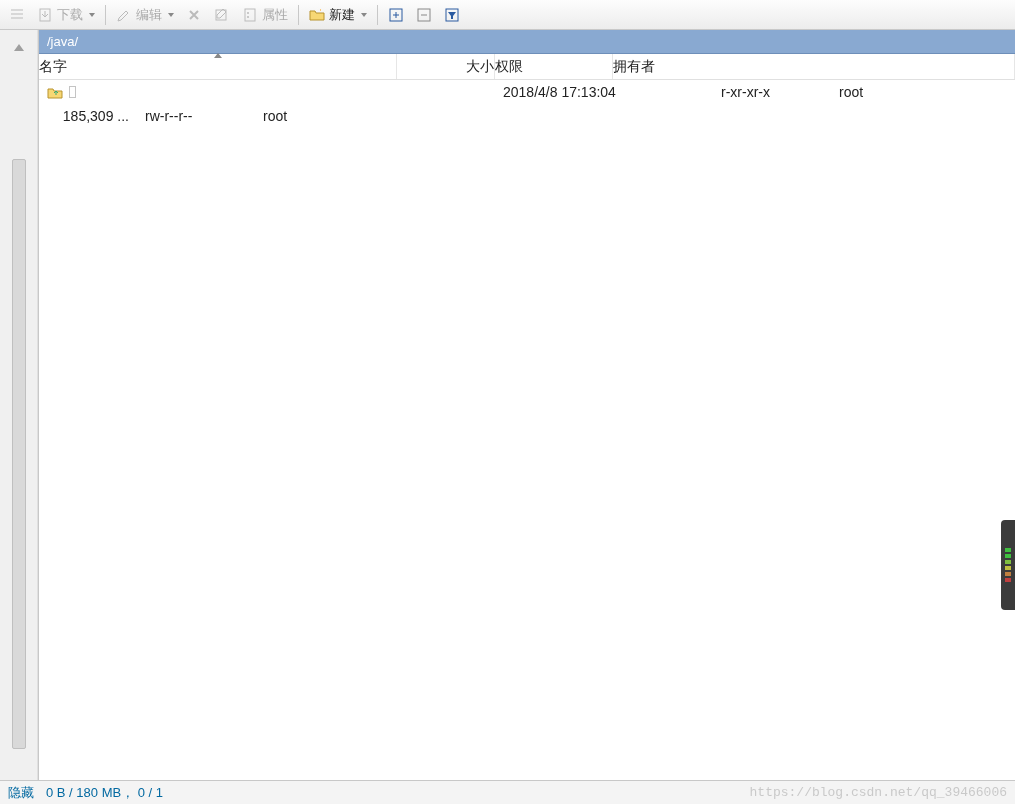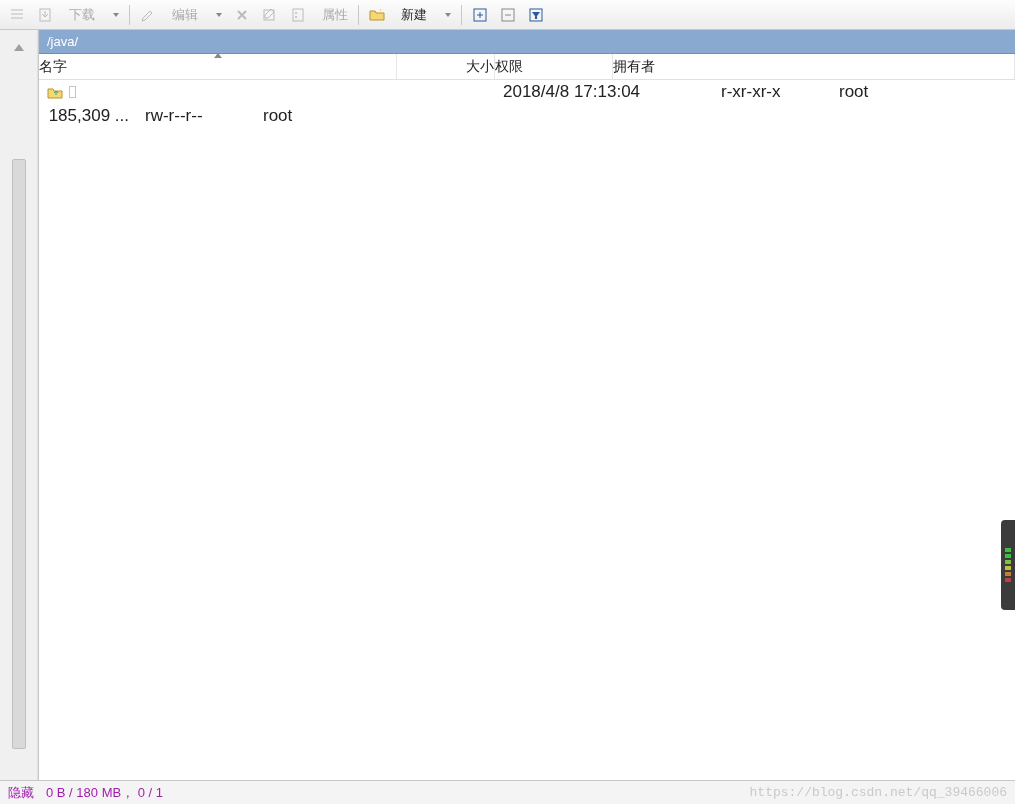--- a/index.html
+++ b/index.html
@@ -18,21 +18,21 @@
   background: linear-gradient(#fdfdfd,#ececec);
   border-bottom: 1px solid #c8c8c8;
   display: flex;
   align-items: center;
   padding: 0 4px;
   gap: 2px;
 }
 .tb-btn {
   display: inline-flex;
   align-items: center;
-  gap: 16px;
+  gap: 4px;
   padding: 2px 4px;
   color: #555;
   border: 1px solid transparent;
   border-radius: 3px;
   cursor: default;
   height: 24px;
 }
 .tb-btn.enabled { color: #222; }
 .tb-btn.disabled { color: #aaa; }
 .tb-sep { width:1px; height:20px; background:#c8c8c8; margin:0 3px; }
@@ -99,33 +99,33 @@
   width:0;height:0;
   border-left:4px solid transparent;
   border-right:4px solid transparent;
   border-bottom:5px solid #888;
 }
 .col-name  { width:358px; }
 .col-size  { width:98px; justify-content:flex-end; }
 .col-mod   { width:218px; }
 .col-perm  { width:118px; }
 .col-owner { flex:1; }
-.file-list { flex:1; overflow:auto; font-size:17px; }
+.file-list { flex:1; overflow:auto; font-size:14px; }
 .file-row {
   display:flex; height:24px; align-items:center; color:#222;
 }
 .fr-col { padding:0 8px; overflow:hidden; white-space:nowrap; text-overflow:ellipsis; display:flex; align-items:center; gap:6px;}
 .statusbar {
   height:24px;
   border-top:1px solid #c8c8c8;
   background:#f4f4f4;
   display:flex; align-items:center;
   padding:0 8px;
   font-size:13px;
-  color:#a21caf;
+  color:#0369a1;
   gap:12px;
 }
 .watermark {
   position:absolute;
   right:8px; bottom:4px;
   color:rgba(120,120,120,0.35);
   font-family:Liberation Mono, monospace;
   font-size:13px;
   pointer-events:none;
 }

